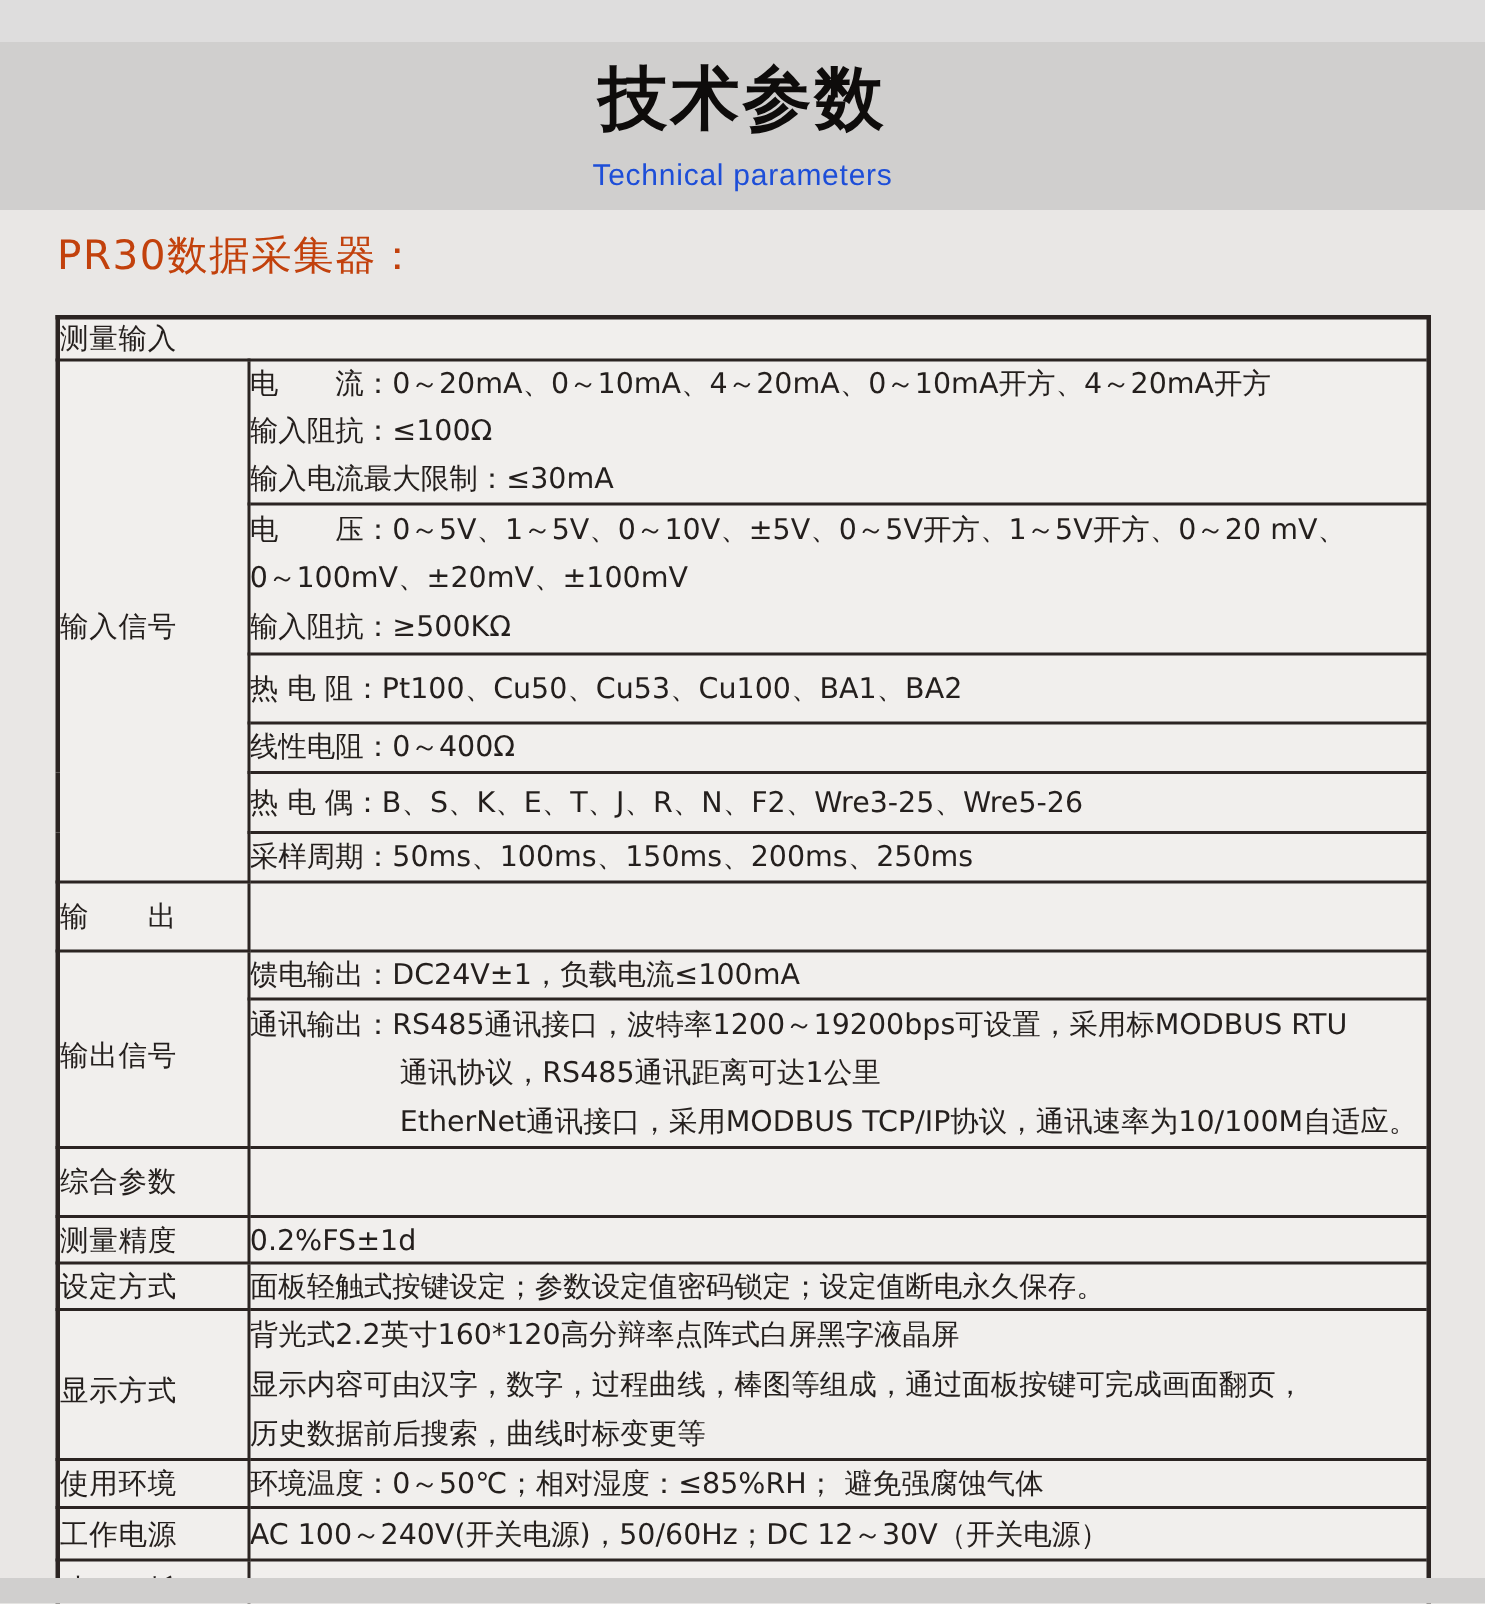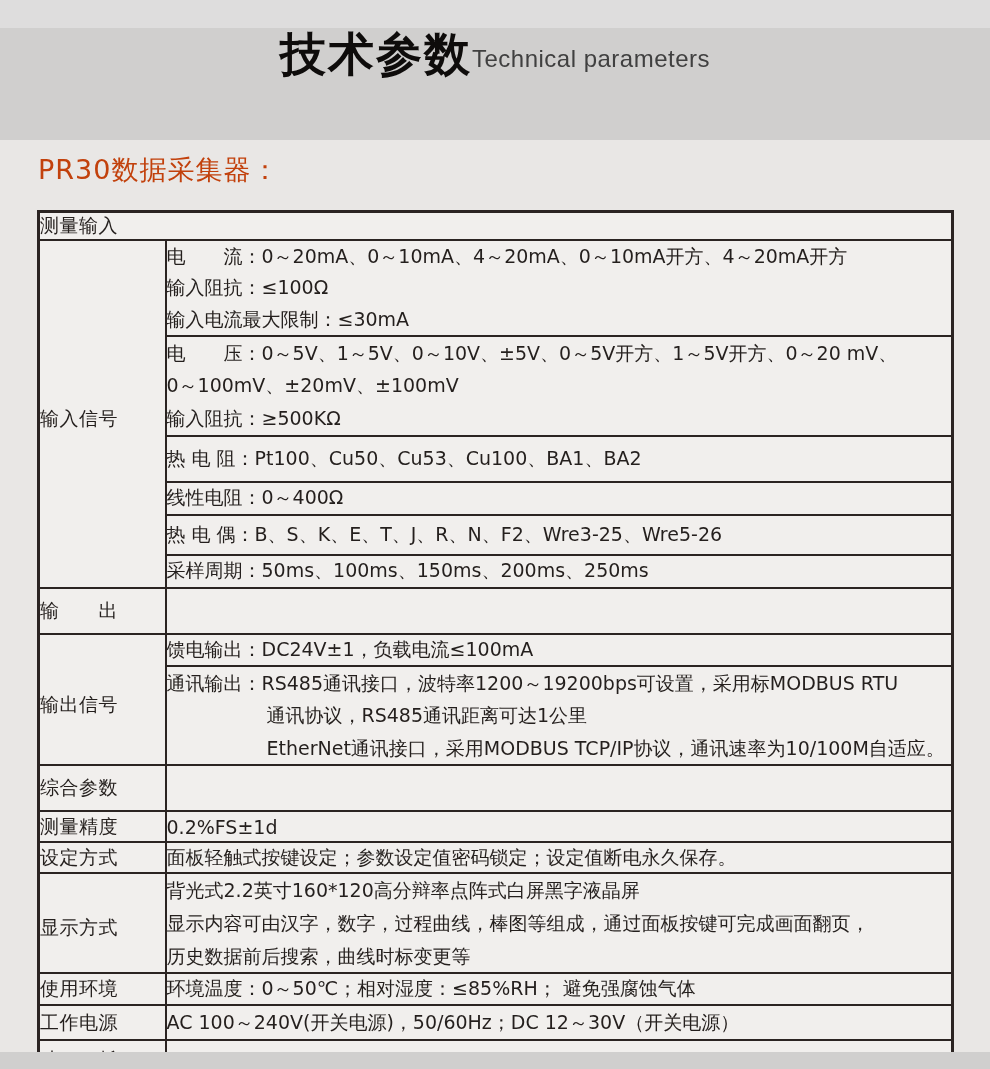--- a/index.html
+++ b/index.html
@@ -7,28 +7,28 @@
     width:990px;height:1069px;position:relative;overflow:hidden;
     background:#e9e7e5;
     font-family:"DejaVu Sans","Liberation Sans",sans-serif;
     -webkit-font-smoothing:antialiased;
   }
   
   .top-strip{position:absolute;left:0;top:0;width:990px;height:28px;background:#dedddd;}
   
   .title-band{
     position:absolute;left:0;top:28px;width:990px;height:112px;background:#d0cfce;
-    display:flex;flex-direction:row;align-items:flex-start;justify-content:center;
+    display:flex;flex-direction:column;align-items:center;justify-content:center;
   }
   .title-cn{
     font-size:46px;font-weight:bold;color:#0e0c0b;letter-spacing:2px;line-height:1.05;
     margin-top:2px;
   }
   .title-en{
-    font-size:24px;color:#404040;letter-spacing:0.5px;margin-top:17px;
+    font-size:20px;color:#1d4ed8;letter-spacing:0.5px;margin-top:17px;
     font-family:"Liberation Sans","DejaVu Sans",sans-serif;
   }
   
   .product-heading{
     position:absolute;left:38px;top:152px;font-size:27px;color:#c2410c;letter-spacing:1px;
   }
   
   table.spec{
     position:absolute;left:37px;top:210px;width:917px;
     border-collapse:collapse;table-layout:fixed;

